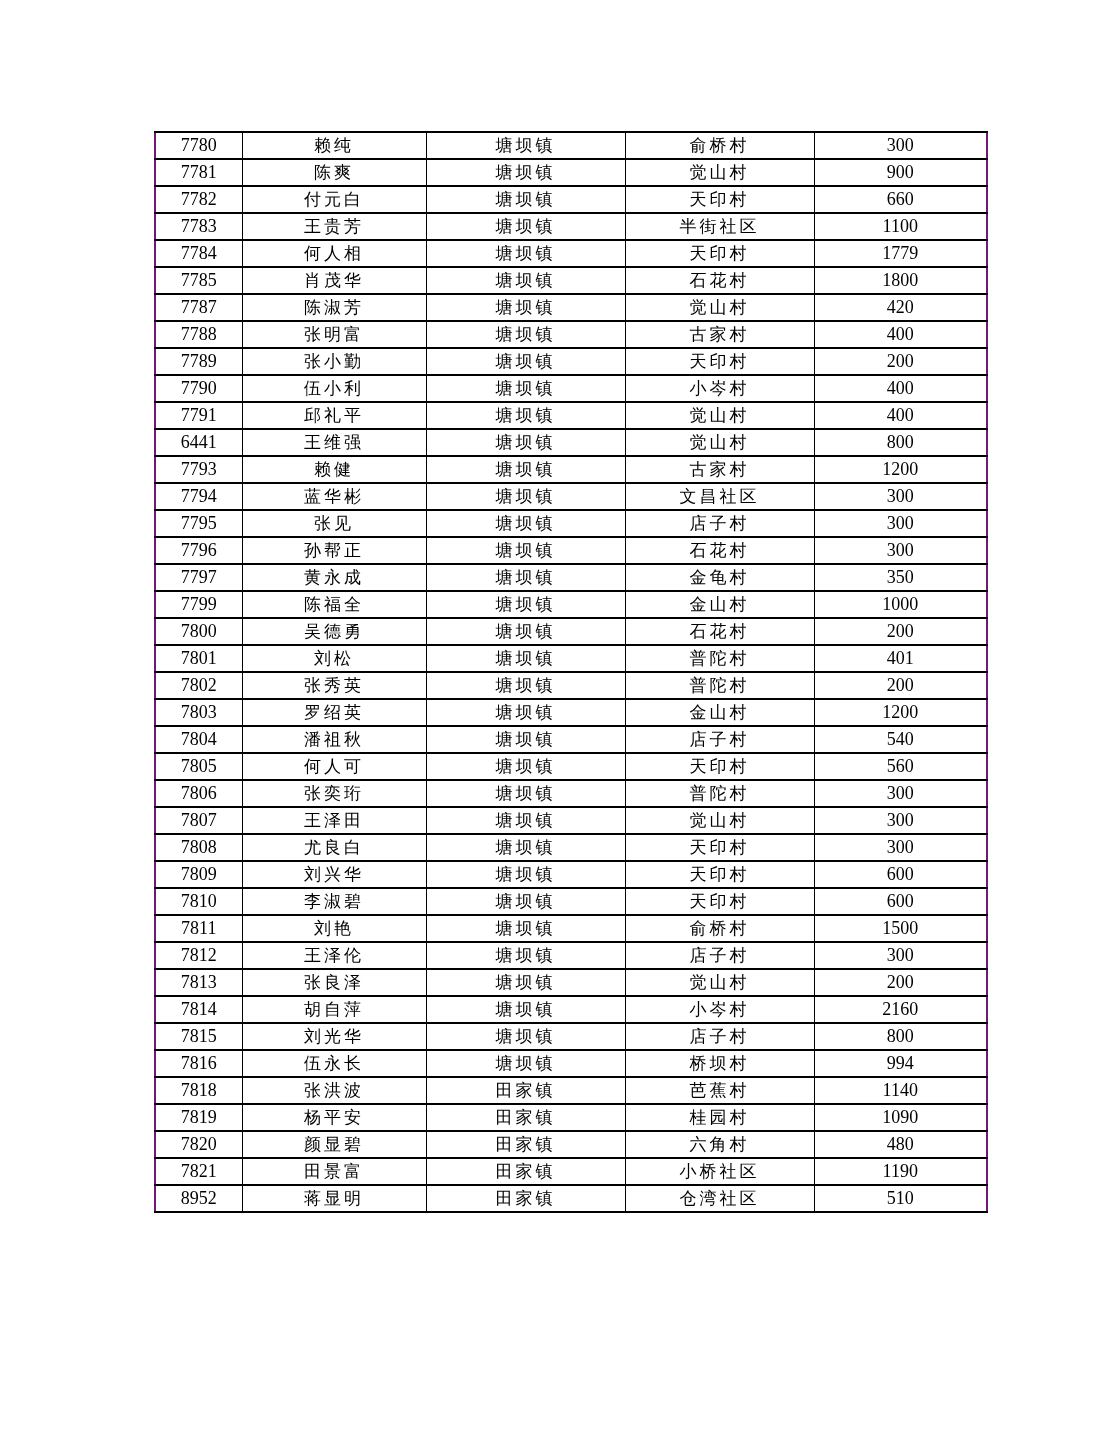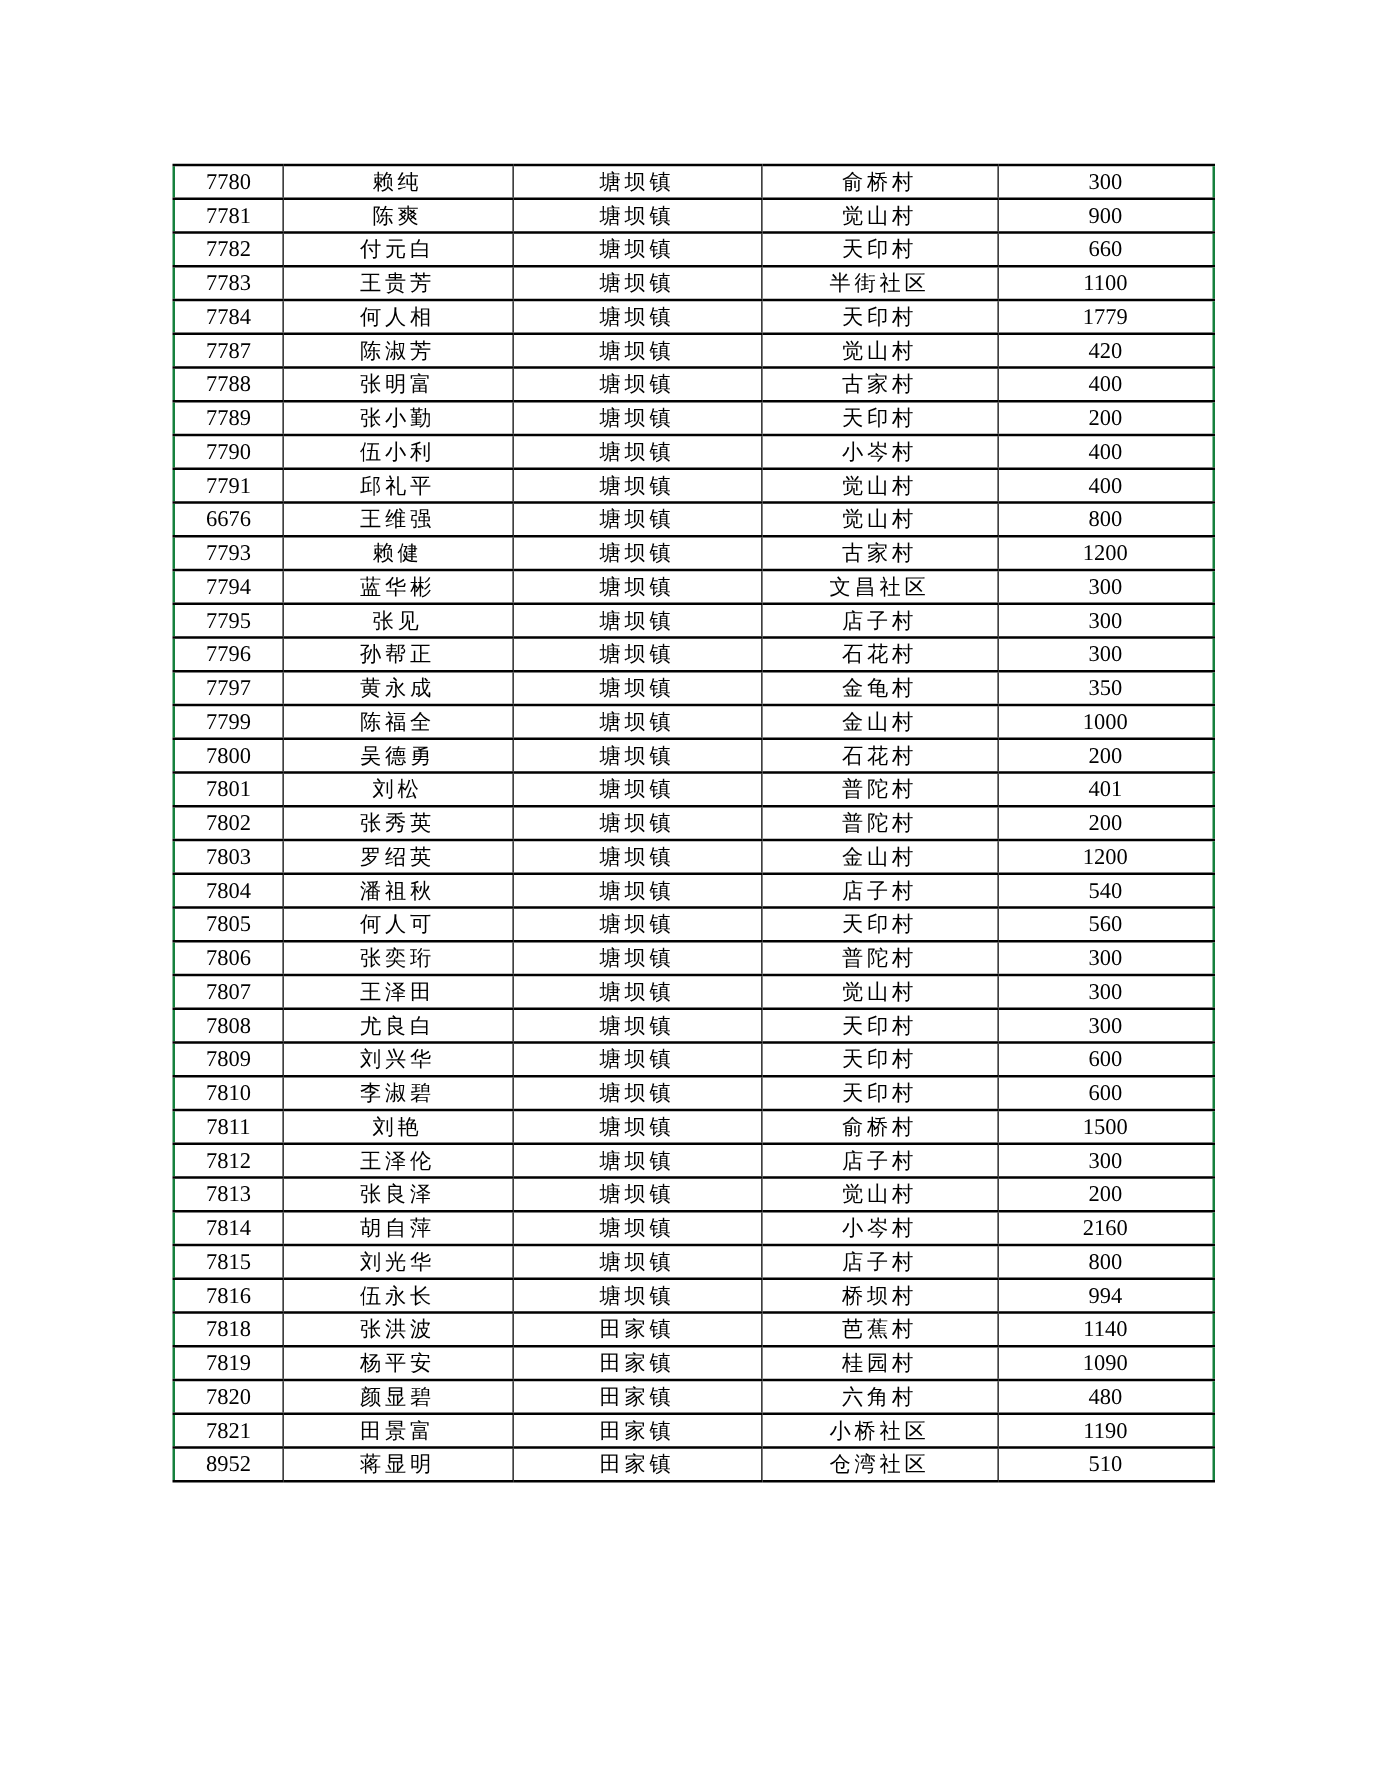--- a/index.html
+++ b/index.html
@@ -20,21 +20,22 @@
   }
   .table-wrap {
     position: absolute;
     left: 138px;
     top: 131px;
   }
   table.roster {
     border-collapse: collapse;
     table-layout: fixed;
     width: 832px;
-    border: 2px solid #15803d;
+    border: 2px solid #701a75;
+    margin-left: 16px;
   }
   table.roster td {
     border-left: 1px solid #000000;
     border-right: 1px solid #000000;
     border-top: 2px solid #000000;
     border-bottom: 2px solid #000000;
     height: 25px;
     padding: 0;
     text-align: center;
     vertical-align: middle;
@@ -98,20 +99,27 @@
             <td>1100</td>
           </tr>
           <tr>
             <td>7784</td>
             <td>何人相</td>
             <td>塘坝镇</td>
             <td>天印村</td>
             <td>1779</td>
           </tr>
           <tr>
+            <td>7785</td>
+            <td>肖茂华</td>
+            <td>塘坝镇</td>
+            <td>石花村</td>
+            <td>1800</td>
+          </tr>
+          <tr>
             <td>7787</td>
             <td>陈淑芳</td>
             <td>塘坝镇</td>
             <td>觉山村</td>
             <td>420</td>
           </tr>
           <tr>
             <td>7788</td>
             <td>张明富</td>
             <td>塘坝镇</td>
@@ -133,21 +141,21 @@
             <td>400</td>
           </tr>
           <tr>
             <td>7791</td>
             <td>邱礼平</td>
             <td>塘坝镇</td>
             <td>觉山村</td>
             <td>400</td>
           </tr>
           <tr>
-            <td>6676</td>
+            <td>6441</td>
             <td>王维强</td>
             <td>塘坝镇</td>
             <td>觉山村</td>
             <td>800</td>
           </tr>
           <tr>
             <td>7793</td>
             <td>赖健</td>
             <td>塘坝镇</td>
             <td>古家村</td>

